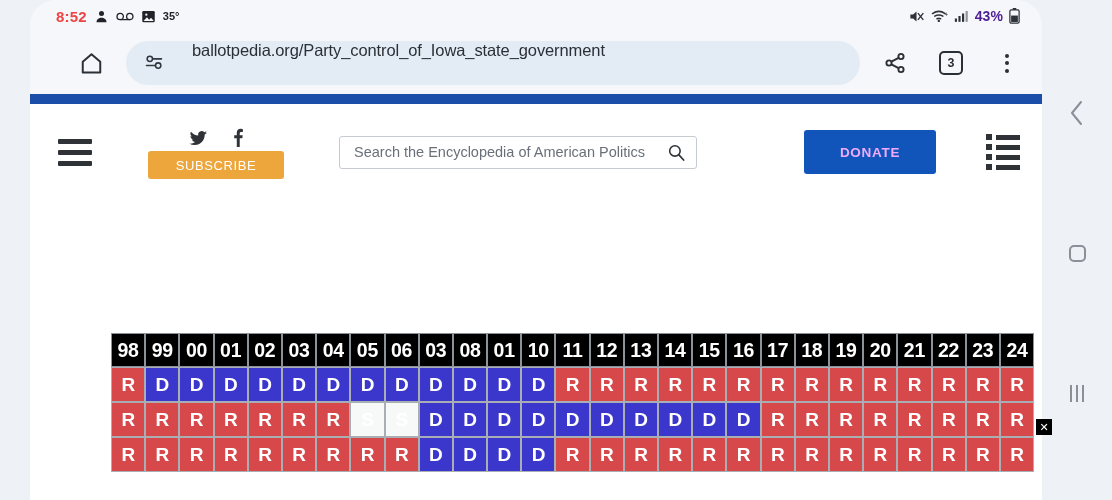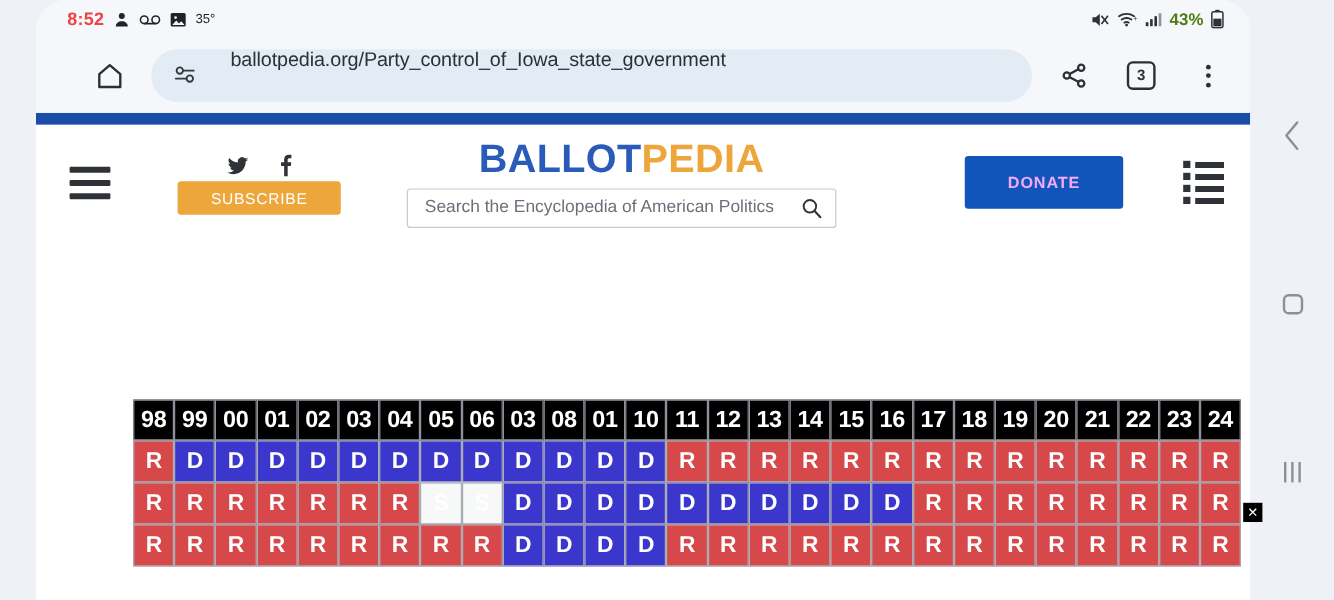--- a/index.html
+++ b/index.html
@@ -36,22 +36,22 @@
     align-items: center;
     justify-content: space-between;
     padding: 0 22px 0 26px;
   }
   .sb-left { display: flex; align-items: center; gap: 7px; }
   .sb-right { display: flex; align-items: center; gap: 6px; }
   .sb-time {
     font-size: 15px; font-weight: bold; color: #ef4444;
     letter-spacing: .2px;
   }
-  .sb-temp { font-size: 11px; font-weight: normal; color: #20242a; }
-  .sb-batt { font-size: 14px; font-weight: bold; color: #4d7c0f; letter-spacing: .1px; text-align: right;}
+  .sb-temp { font-size: 11px; font-weight: bold; color: #20242a; }
+  .sb-batt { font-size: 14px; font-weight: bold; color: #4c1d95; letter-spacing: .1px; text-align: right;}
   .ic { display: inline-flex; align-items: center; justify-content: center; }
 
   
   #toolbar {
     height: 62px;
     background: #f5f7fa;
     display: flex;
     align-items: center;
     padding: 0 14px 0 40px;
     gap: 14px;
@@ -337,23 +337,20 @@
             <span class="ic">
               <svg width="12" height="19" viewBox="0 0 12 22">
                   <path d="M8 22V12h3l.5-3.6H8V6.2c0-1 .3-1.7 1.8-1.7H11.6V1.2A24 24 0 0 0 9 1C6.4 1 4.6 2.6 4.6 5.6v2.8H1.6V12h3v10z" fill="#2f3337"></path>
                 </svg>
             </span>
           </div>
           <div id="subscribe">SUBSCRIBE</div>
         </div>
 
         <div id="center-col">
-          <div id="logo">
-            <span class="b">BALLOT</span><span class="p">PEDIA</span>
-          </div>
           <div id="searchbox">
             <span class="ph">Search the Encyclopedia of American Politics</span>
             <span class="ic">
               <svg width="19" height="19" viewBox="0 0 24 24">
                   <circle cx="10" cy="10" r="6.6" fill="none" stroke="#2f3337" stroke-width="2"></circle>
                   <line x1="15" y1="15" x2="21" y2="21.5" stroke="#2f3337" stroke-width="2.2" stroke-linecap="round"></line>
                 </svg>
             </span>
           </div>
         </div>

